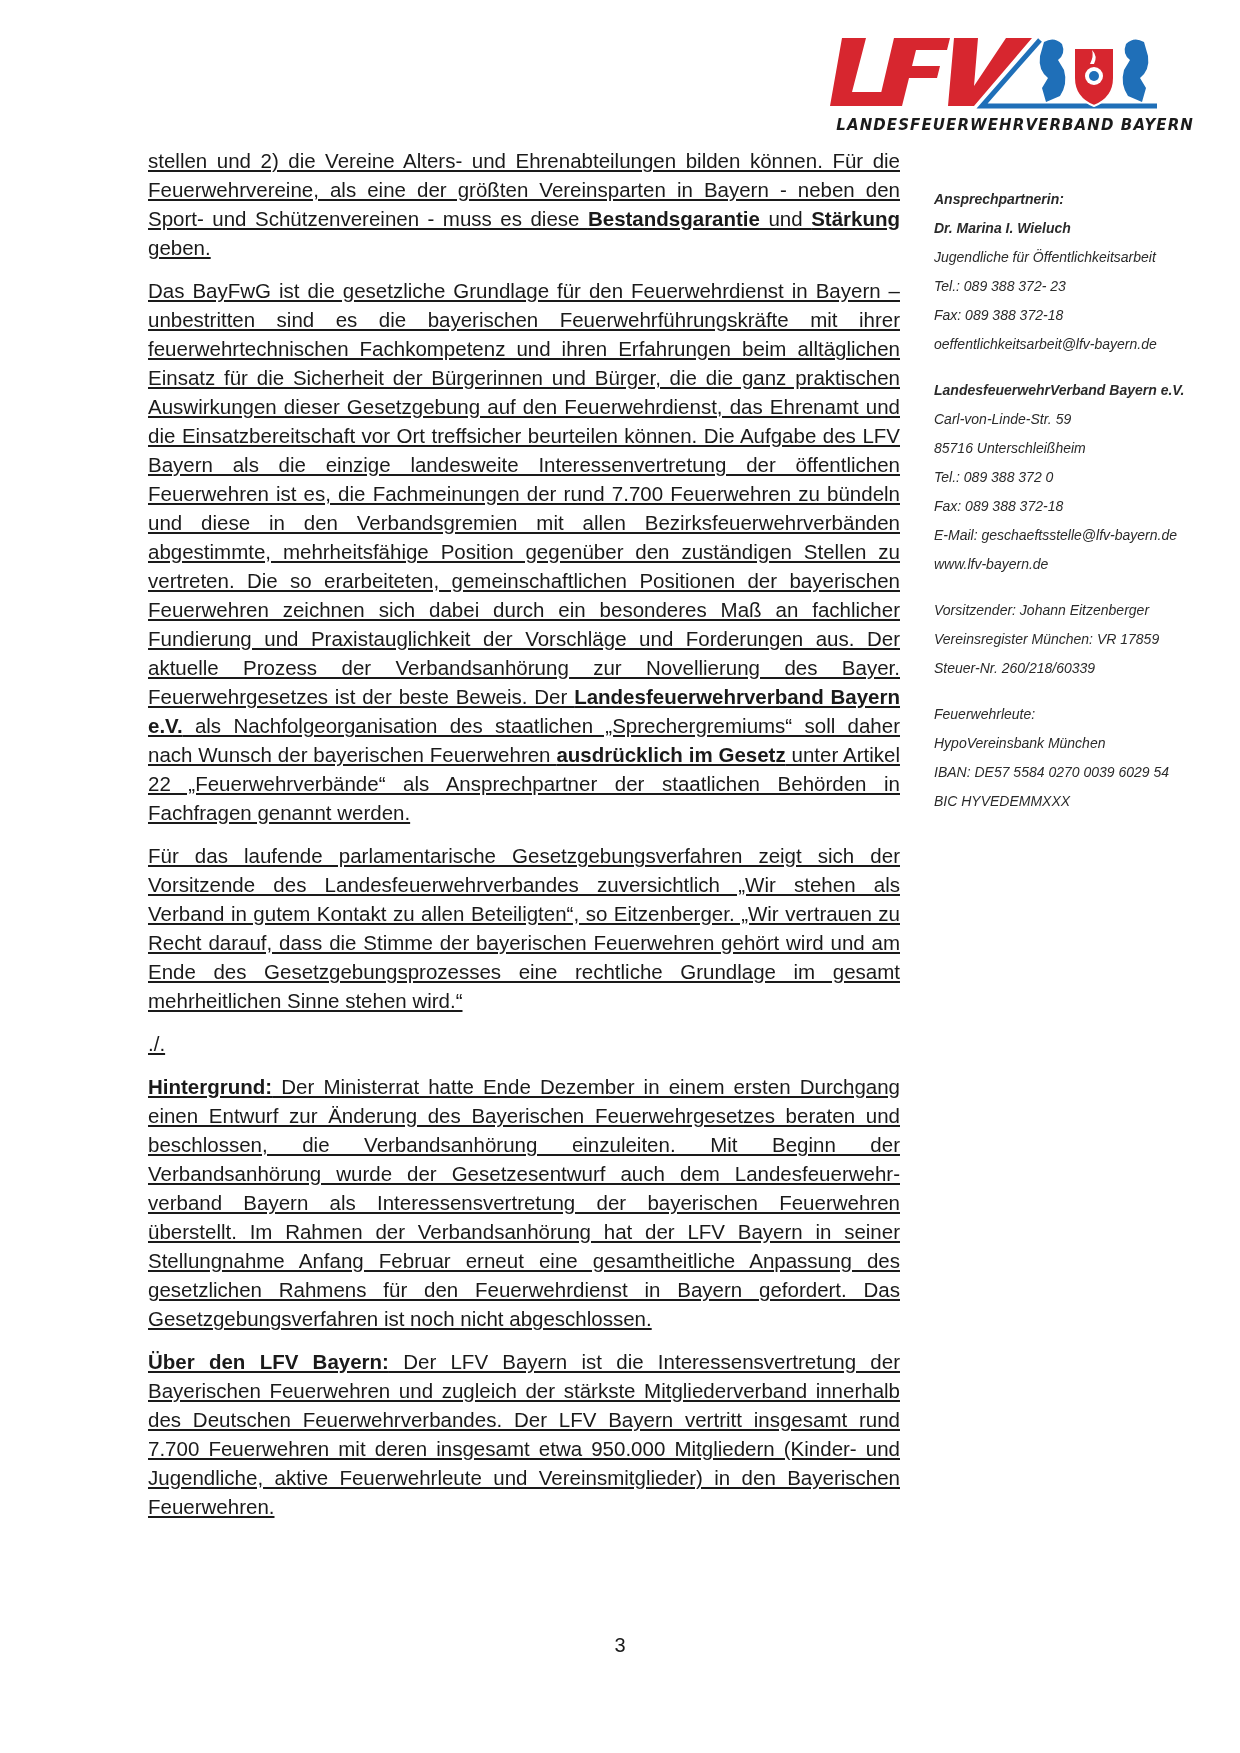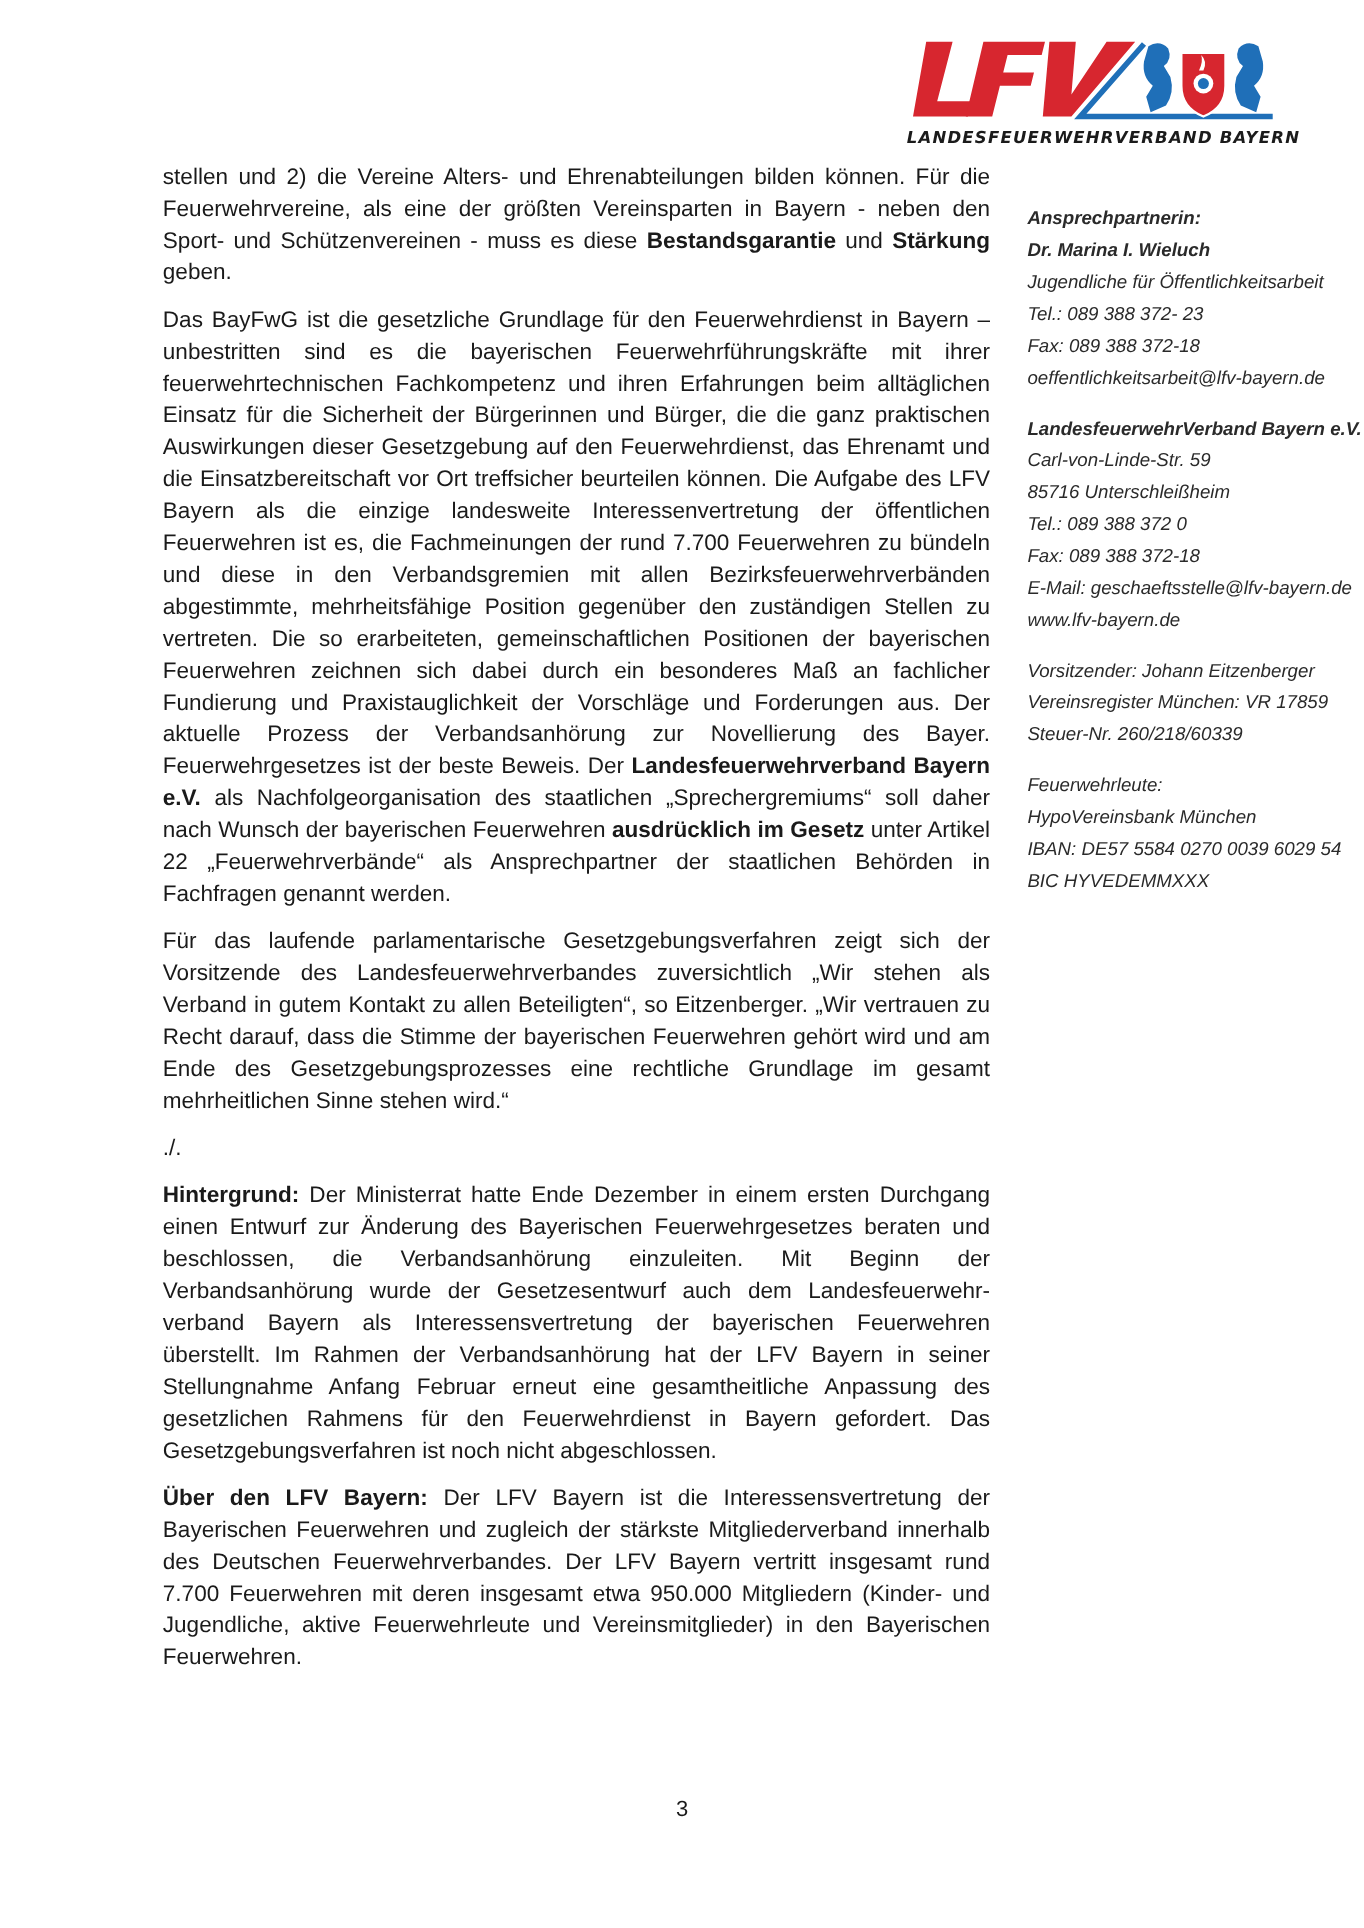--- a/index.html
+++ b/index.html
@@ -1,29 +1,29 @@
 <!DOCTYPE html>
 <html><head>
 <meta charset="utf-8">
 <style>
   html, body { margin: 0; padding: 0; background: #ffffff; }
   body { width: 1240px; height: 1753px; position: relative; overflow: hidden; color: #111; }
   .logo { position: absolute; left: 822px; top: 34px; width: 360px; height: 100px; }
   .logo svg { display: block; }
-  .logo-subtitle { position: absolute; left: 0; top: 82px; width: 360px; text-align: right;
+  .logo-subtitle { position: absolute; left: 12px; top: 82px; width: 360px; text-align: right;
     font-family: "DejaVu Sans", sans-serif; font-weight: bold; font-style: oblique;
     font-size: 15px; letter-spacing: 1.1px; color: #1b1b1b; white-space: nowrap; }
   .main { position: absolute; left: 148px; top: 146px; width: 752px;
     font-family: "Liberation Sans", sans-serif; font-size: 20.5px; line-height: 29px;
-    color: #1a1a1a; text-align: justify; }
+    color: #1a1a1a; text-align: justify; text-decoration: underline; }
   .main p { margin: 0 0 14px 0; }
   .main b { font-weight: bold; }
   .marker { margin: 0 0 14px 0; }
   .sidebar { position: absolute; left: 934px; top: 191px; width: 260px;
-    font-family: "Liberation Sans", sans-serif; font-style: italic; font-size: 17px;
+    font-family: "Liberation Sans", sans-serif; font-style: italic; font-size: 14px;
     color: #2a2a2a; }
   .sidebar .line { height: 29px; line-height: 16px; white-space: nowrap; }
   .sidebar .bold { font-weight: bold; }
   .sidebar .gap { height: 17px; }
   .page-number { position: absolute; left: 0; width: 1240px; top: 1634px; text-align: center;
     font-family: "Liberation Sans", sans-serif; font-size: 20px; color: #1a1a1a; }
 </style>
 </head>
 <body>
 

